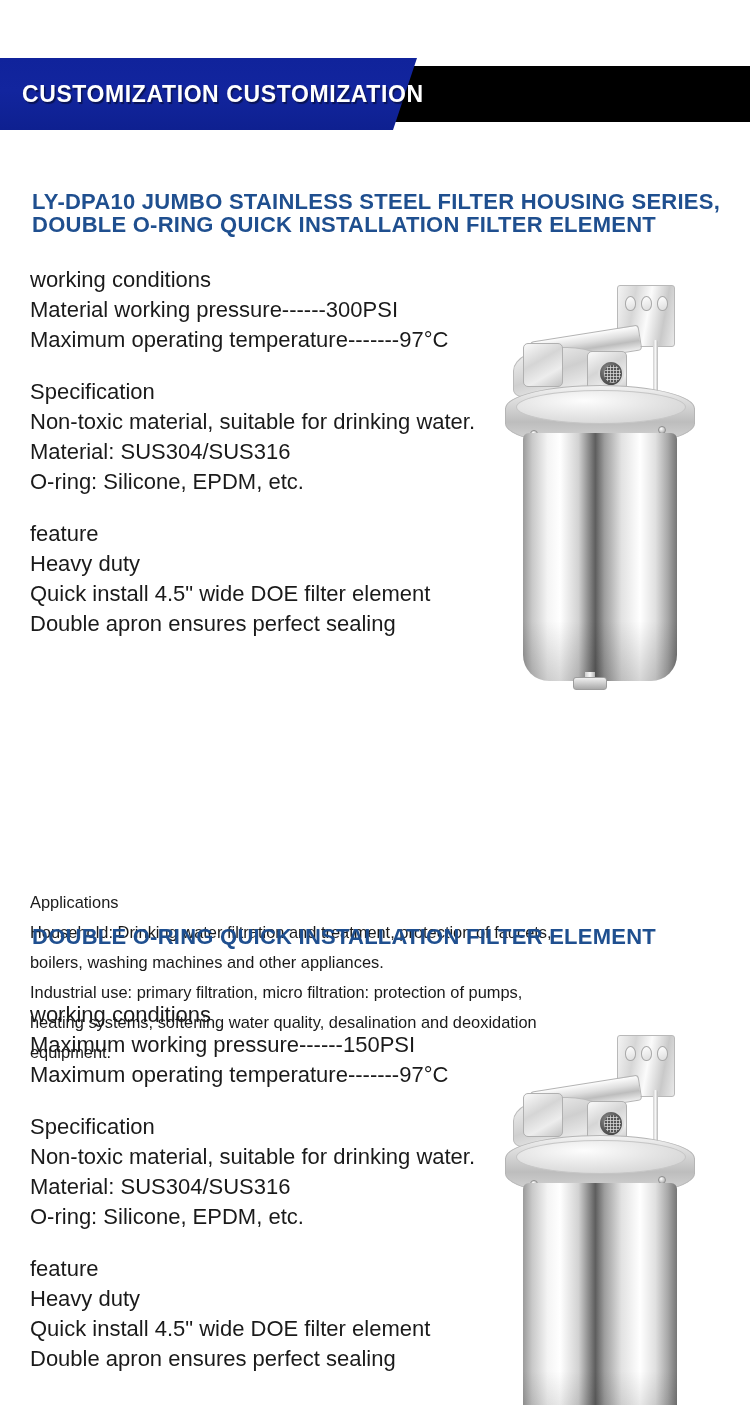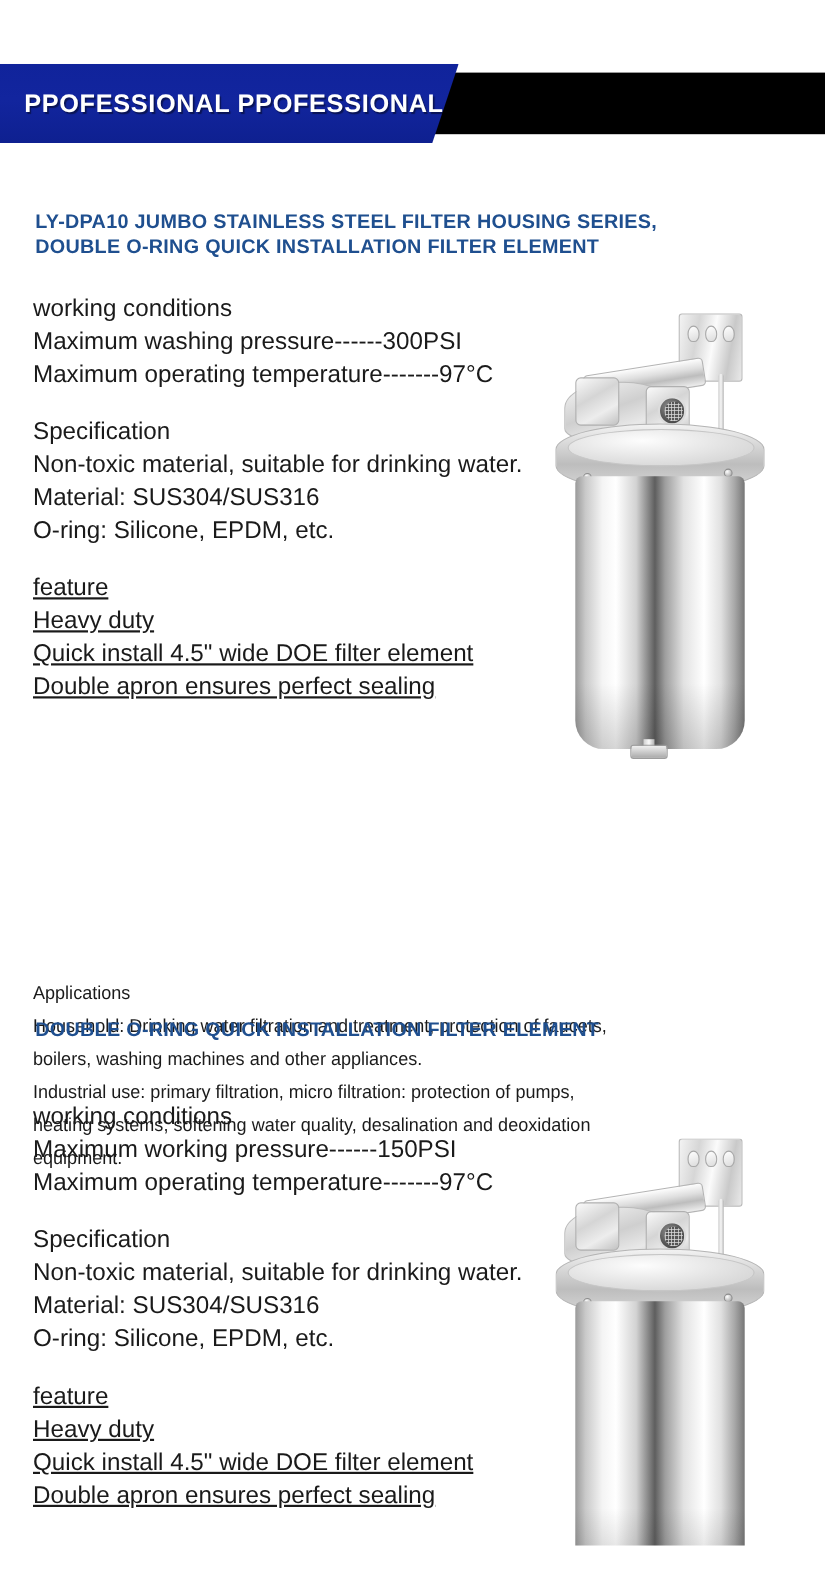--- a/index.html
+++ b/index.html
@@ -62,36 +62,36 @@
   #section-1 { top: 190px; }
   #section-2 { top: 925px; }
 
   .prod-heading {
     position: absolute;
     left: 32px;
     top: 0;
     width: 690px;
     color: #1f4f8f;
     font-weight: bold;
-    font-size: 18px;
+    font-size: 22px;
     line-height: 23px;
     letter-spacing: 0.25px;
   }
   .prod-heading .l2 { display: block; }
 
   .text-col {
     position: absolute;
     left: 30px;
     top: 75px;
     width: 470px;
     font-size: 22px;
     line-height: 30px;
   }
   .text-col .block { margin-bottom: 22px; }
-  .text-col .block:last-child { margin-bottom: 0; text-decoration: underline; }
+  .text-col .block:last-child { margin-bottom: 0; }
   .text-col .line { white-space: nowrap; }
 
   .apps-block {
     position: absolute;
     left: 30px;
     top: 698px;
     width: 700px;
     font-size: 17px;
     line-height: 30px;
     font-stretch: semi-condensed;
@@ -250,35 +250,35 @@
     background: linear-gradient(90deg,#cfcfcf,#fafafa,#b0b0b0);
   }
   .clip-bottom { clip-path: inset(0 0 50px 0); }
 </style>
 </head>
 <body>
 
 <div class="banner">
   <div class="banner-black"></div>
   <div class="banner-blue"></div>
-  <div class="banner-title">PPOFESSIONAL PPOFESSIONAL</div>
+  <div class="banner-title">CUSTOMIZATION CUSTOMIZATION</div>
 </div>
 
 <div class="section" id="section-1">
 
   <div class="prod-heading">
     <span class="l1">LY-DPA10 JUMBO  STAINLESS STEEL FILTER HOUSING SERIES,</span>
     <span class="l2">DOUBLE O-RING QUICK INSTALLATION FILTER ELEMENT</span>
   </div>
 
   <div class="text-col">
 
     <div class="block">
       <div class="line">working conditions</div>
-      <div class="line">Maximum washing pressure------300PSI</div>
+      <div class="line">Material working pressure------300PSI</div>
       <div class="line">Maximum operating temperature-------97°C</div>
     </div>
 
     <div class="block">
       <div class="line">Specification</div>
       <div class="line">Non-toxic material, suitable for drinking water.</div>
       <div class="line">Material: SUS304/SUS316</div>
       <div class="line">O-ring: Silicone, EPDM, etc.</div>
     </div>
 

